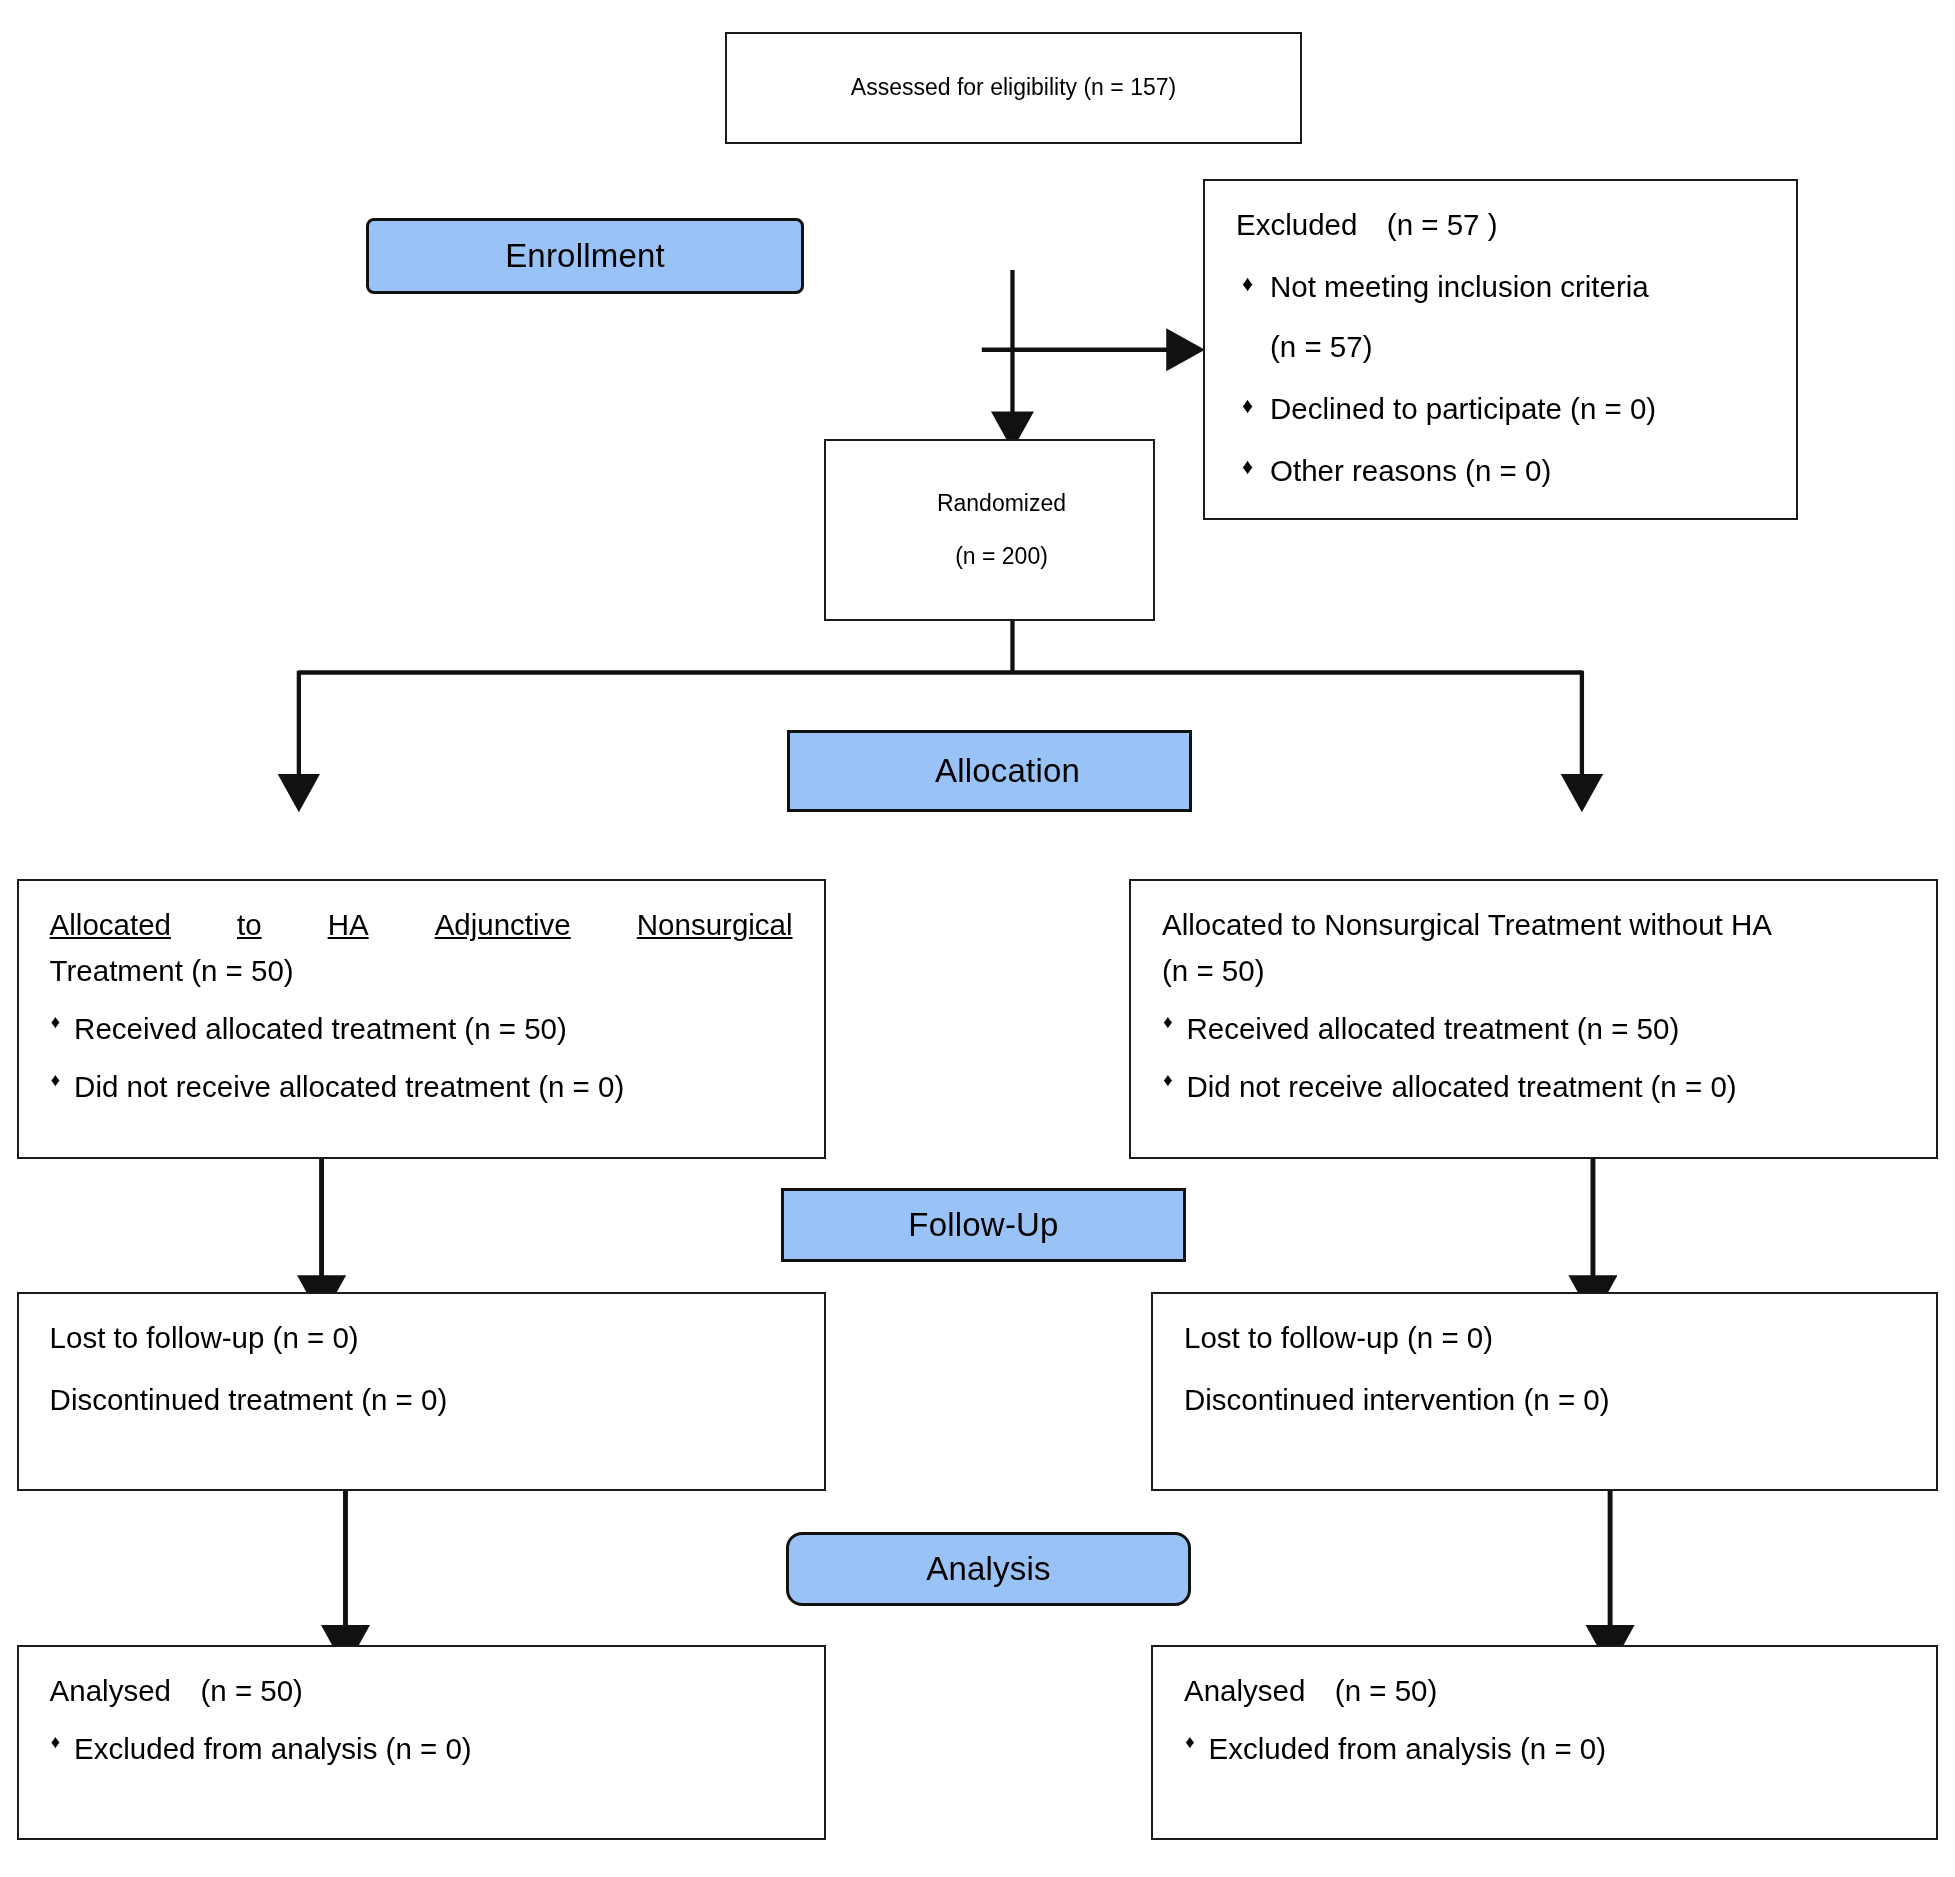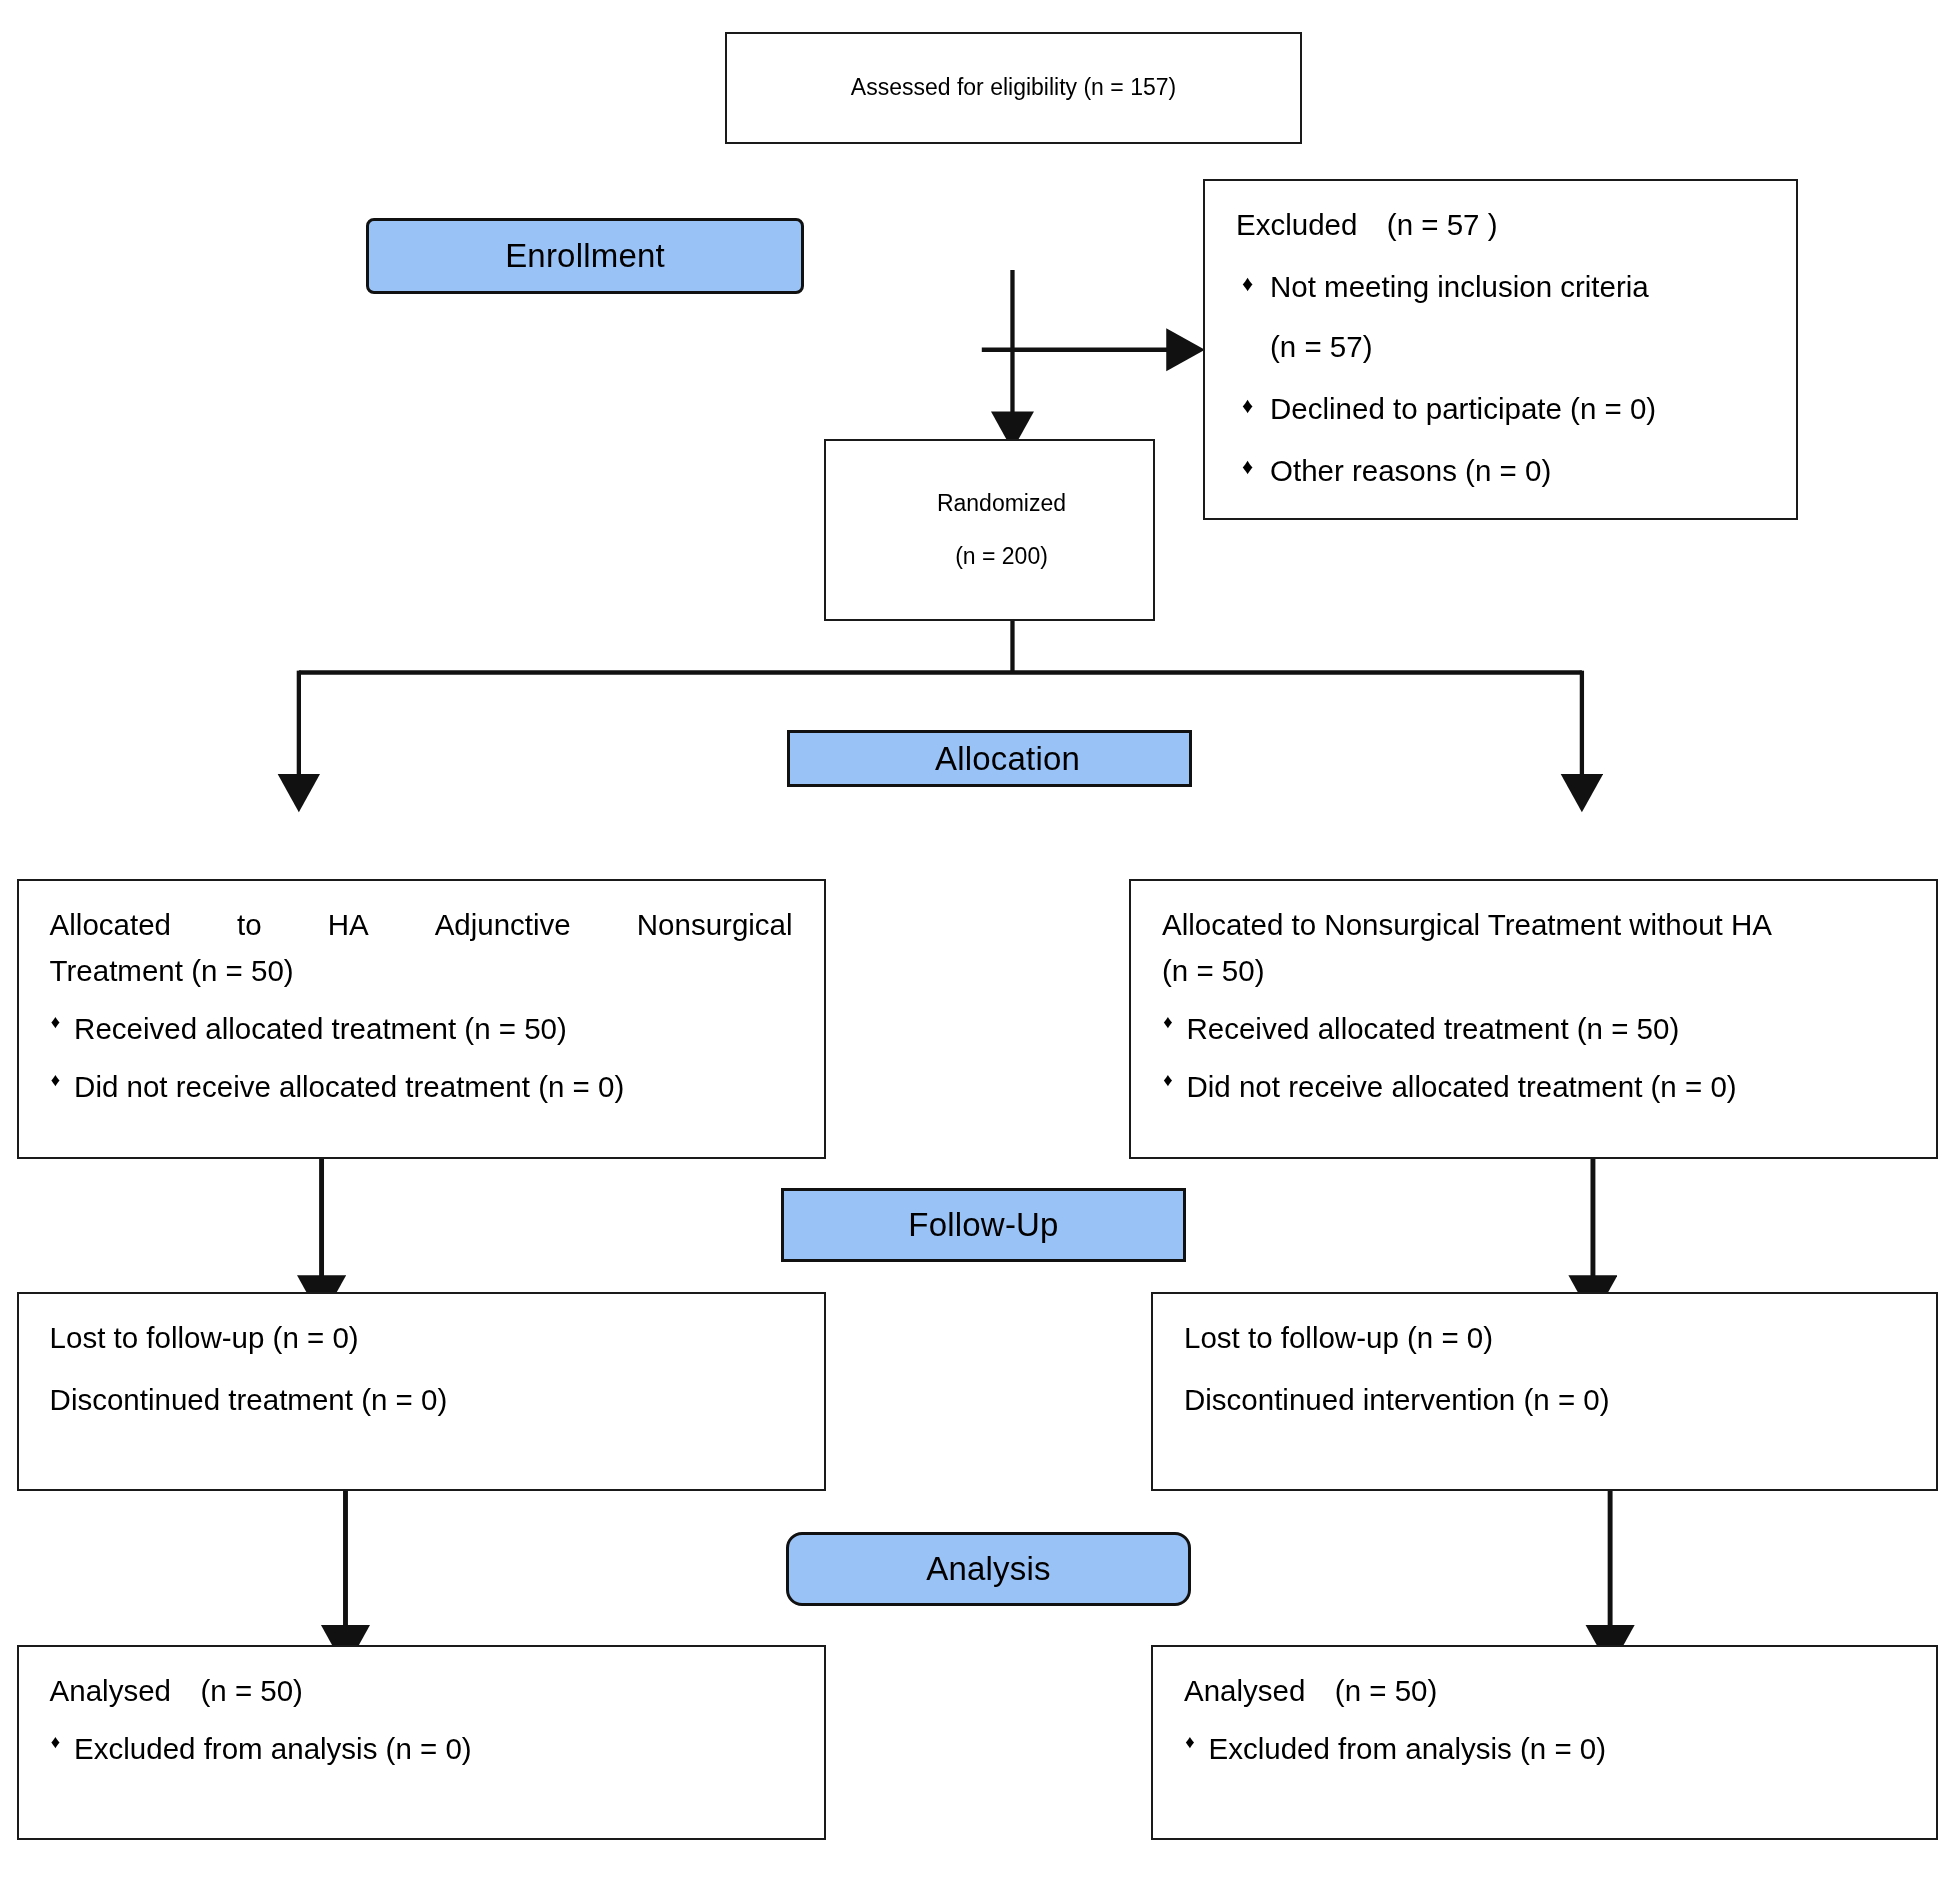--- a/index.html
+++ b/index.html
@@ -49,20 +49,21 @@
     justify-content: center;
     height: 100%;
     text-align: center;
     font-size: 23px;
   }
   .line1 { margin-bottom: 17px; }
   .justify-line {
     display: flex;
     justify-content: space-between;
     width: 100%;
+    text-decoration: underline;
   }
   ul.bullets {
     list-style: none;
     margin: 0;
     padding: 0;
   }
   ul.bullets li {
     position: relative;
     padding-left: 34px;
     margin-top: 16px;
@@ -159,21 +160,21 @@
     </div>
   </div>
 
   <div class="box" style="left:824px; top:439px; width:331px; height:182px;padding-left:24px;">
     <div class="centered">
       <div class="line1">Randomized</div>
       <div>(n = 200)</div>
     </div>
   </div>
 
-  <div class="stage" style="left:787px; top:730px; width:405px; height:57px;padding-left:36px;">
+  <div class="stage" style="left:787px; top:730px; width:405px; height:82px;padding-left:36px;">
     <span>Allocation</span>
   </div>
 
   <div class="box" style="left:16.6px; top:879px; width:809px; height:280px;">
     <div class="pad">
       <div class="justify-line">
         <span>Allocated</span>
         <span>to</span>
         <span>HA</span>
         <span>Adjunctive</span>

